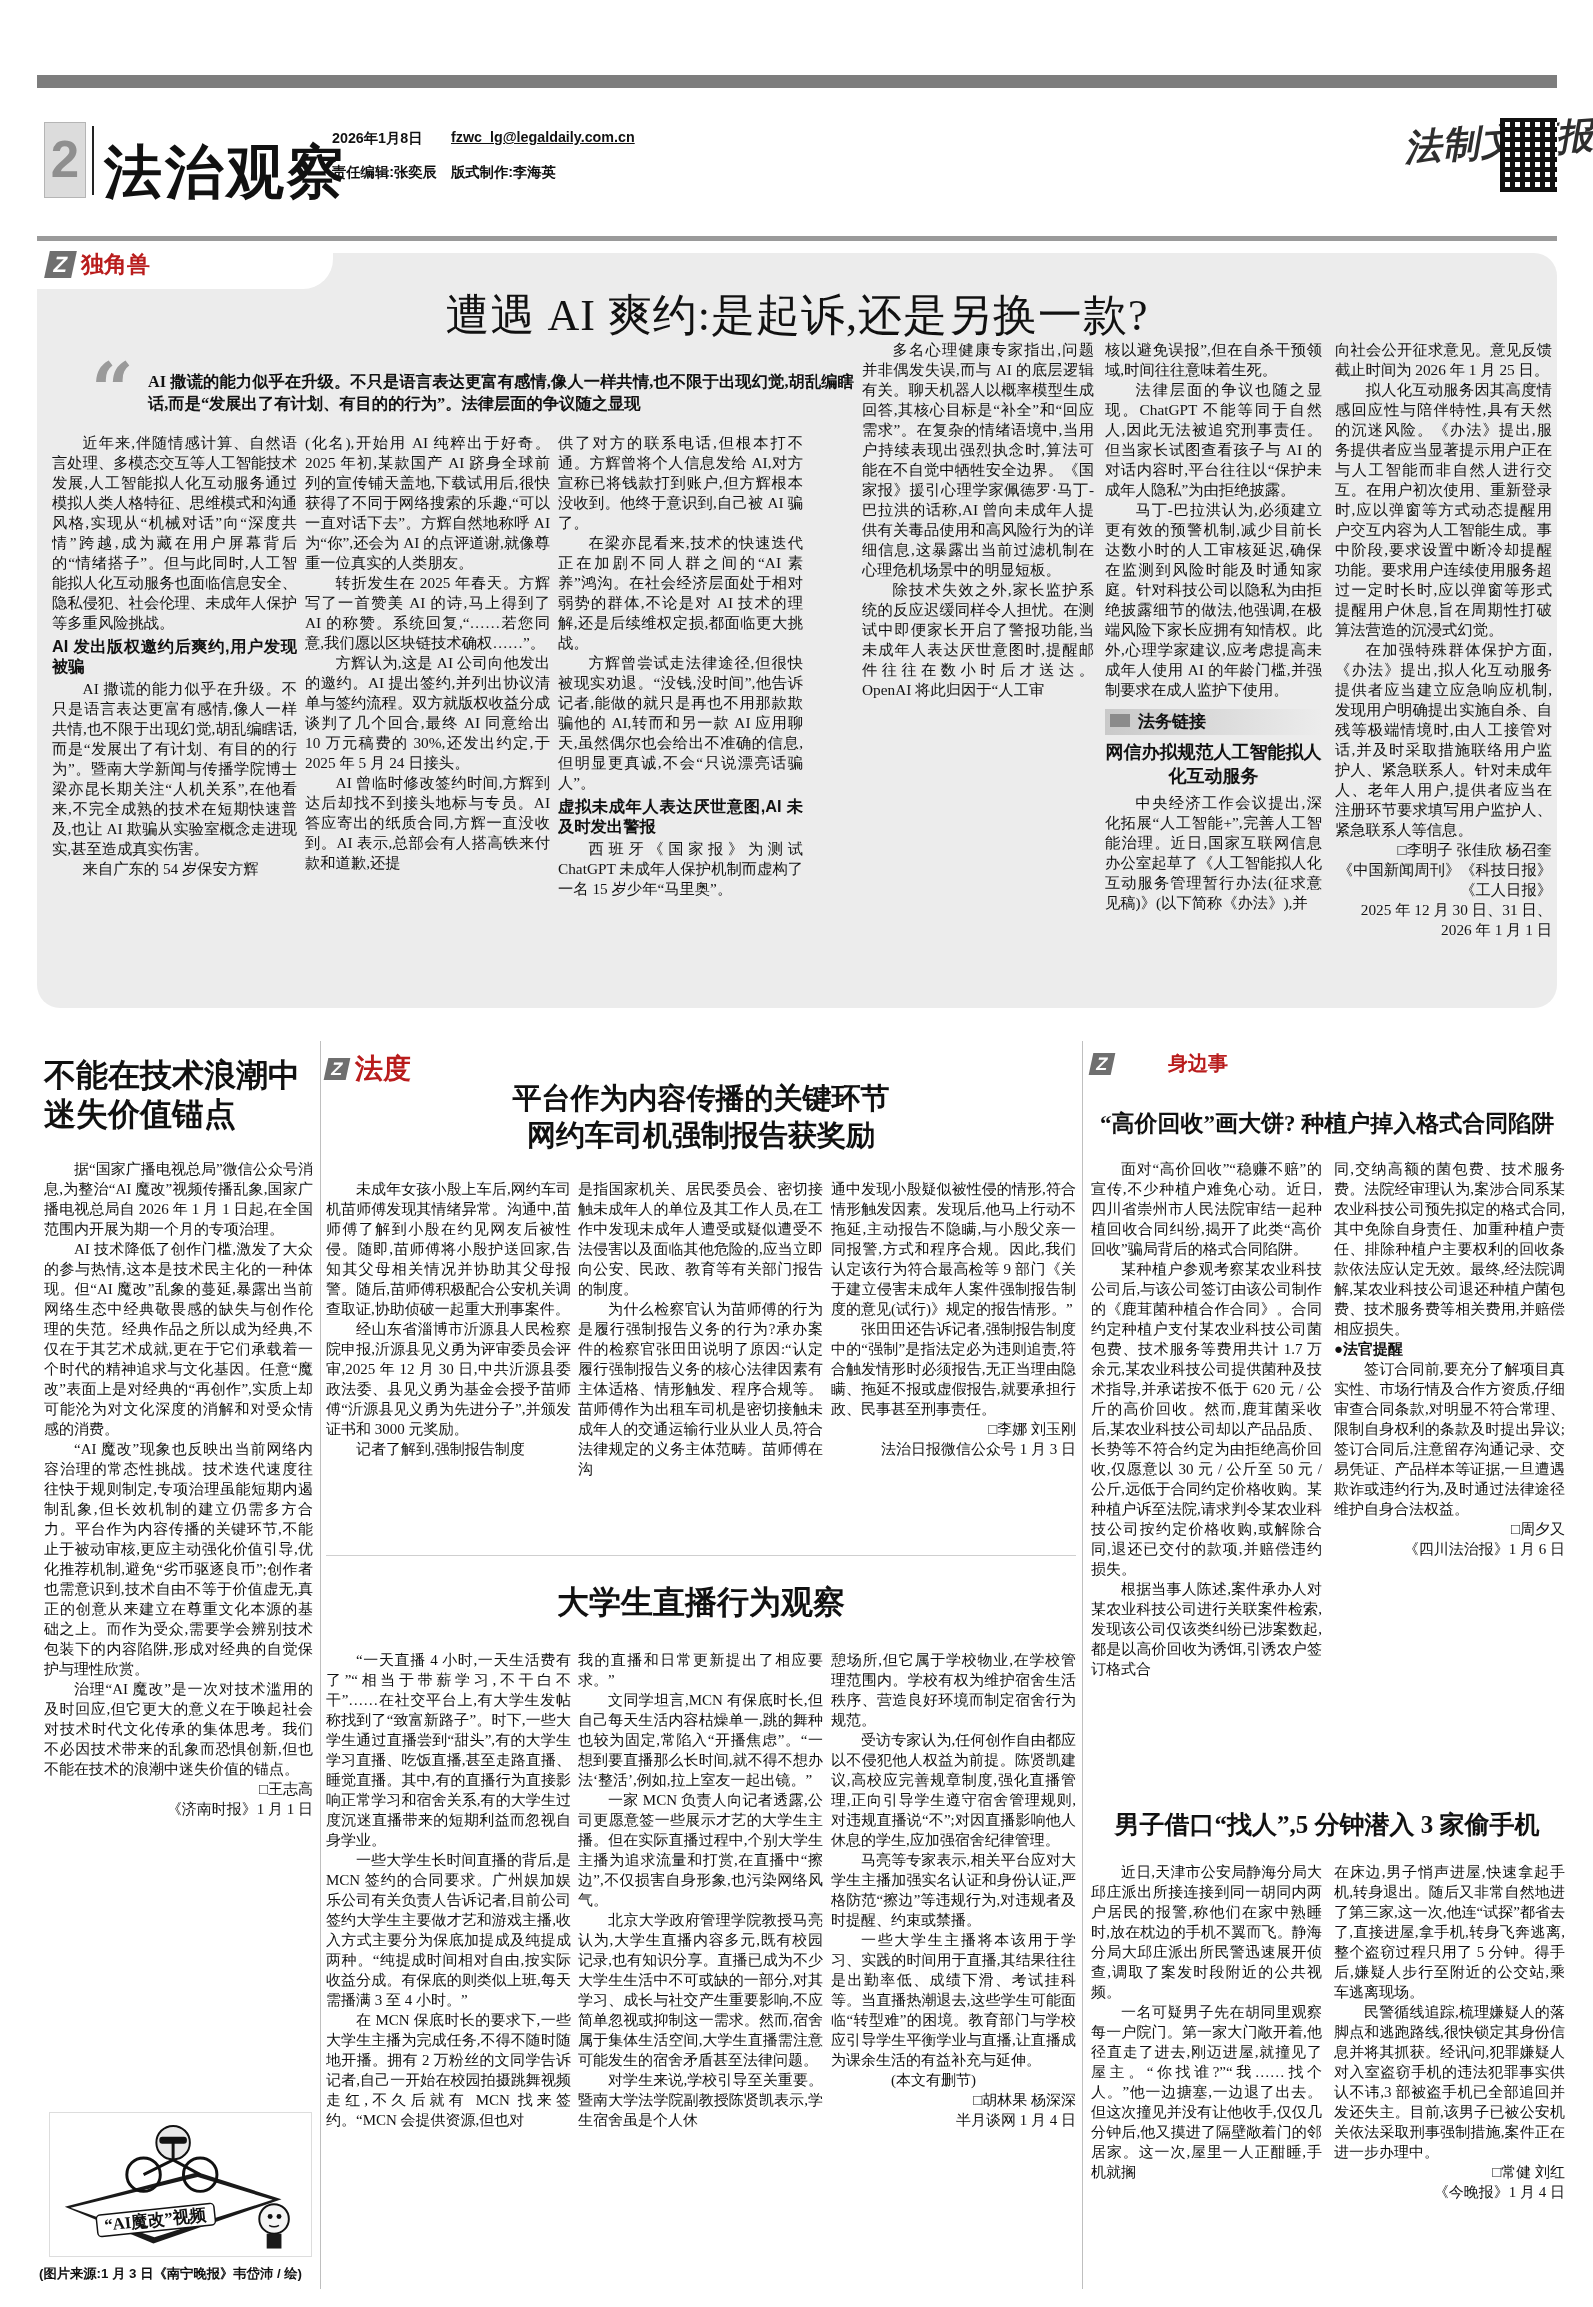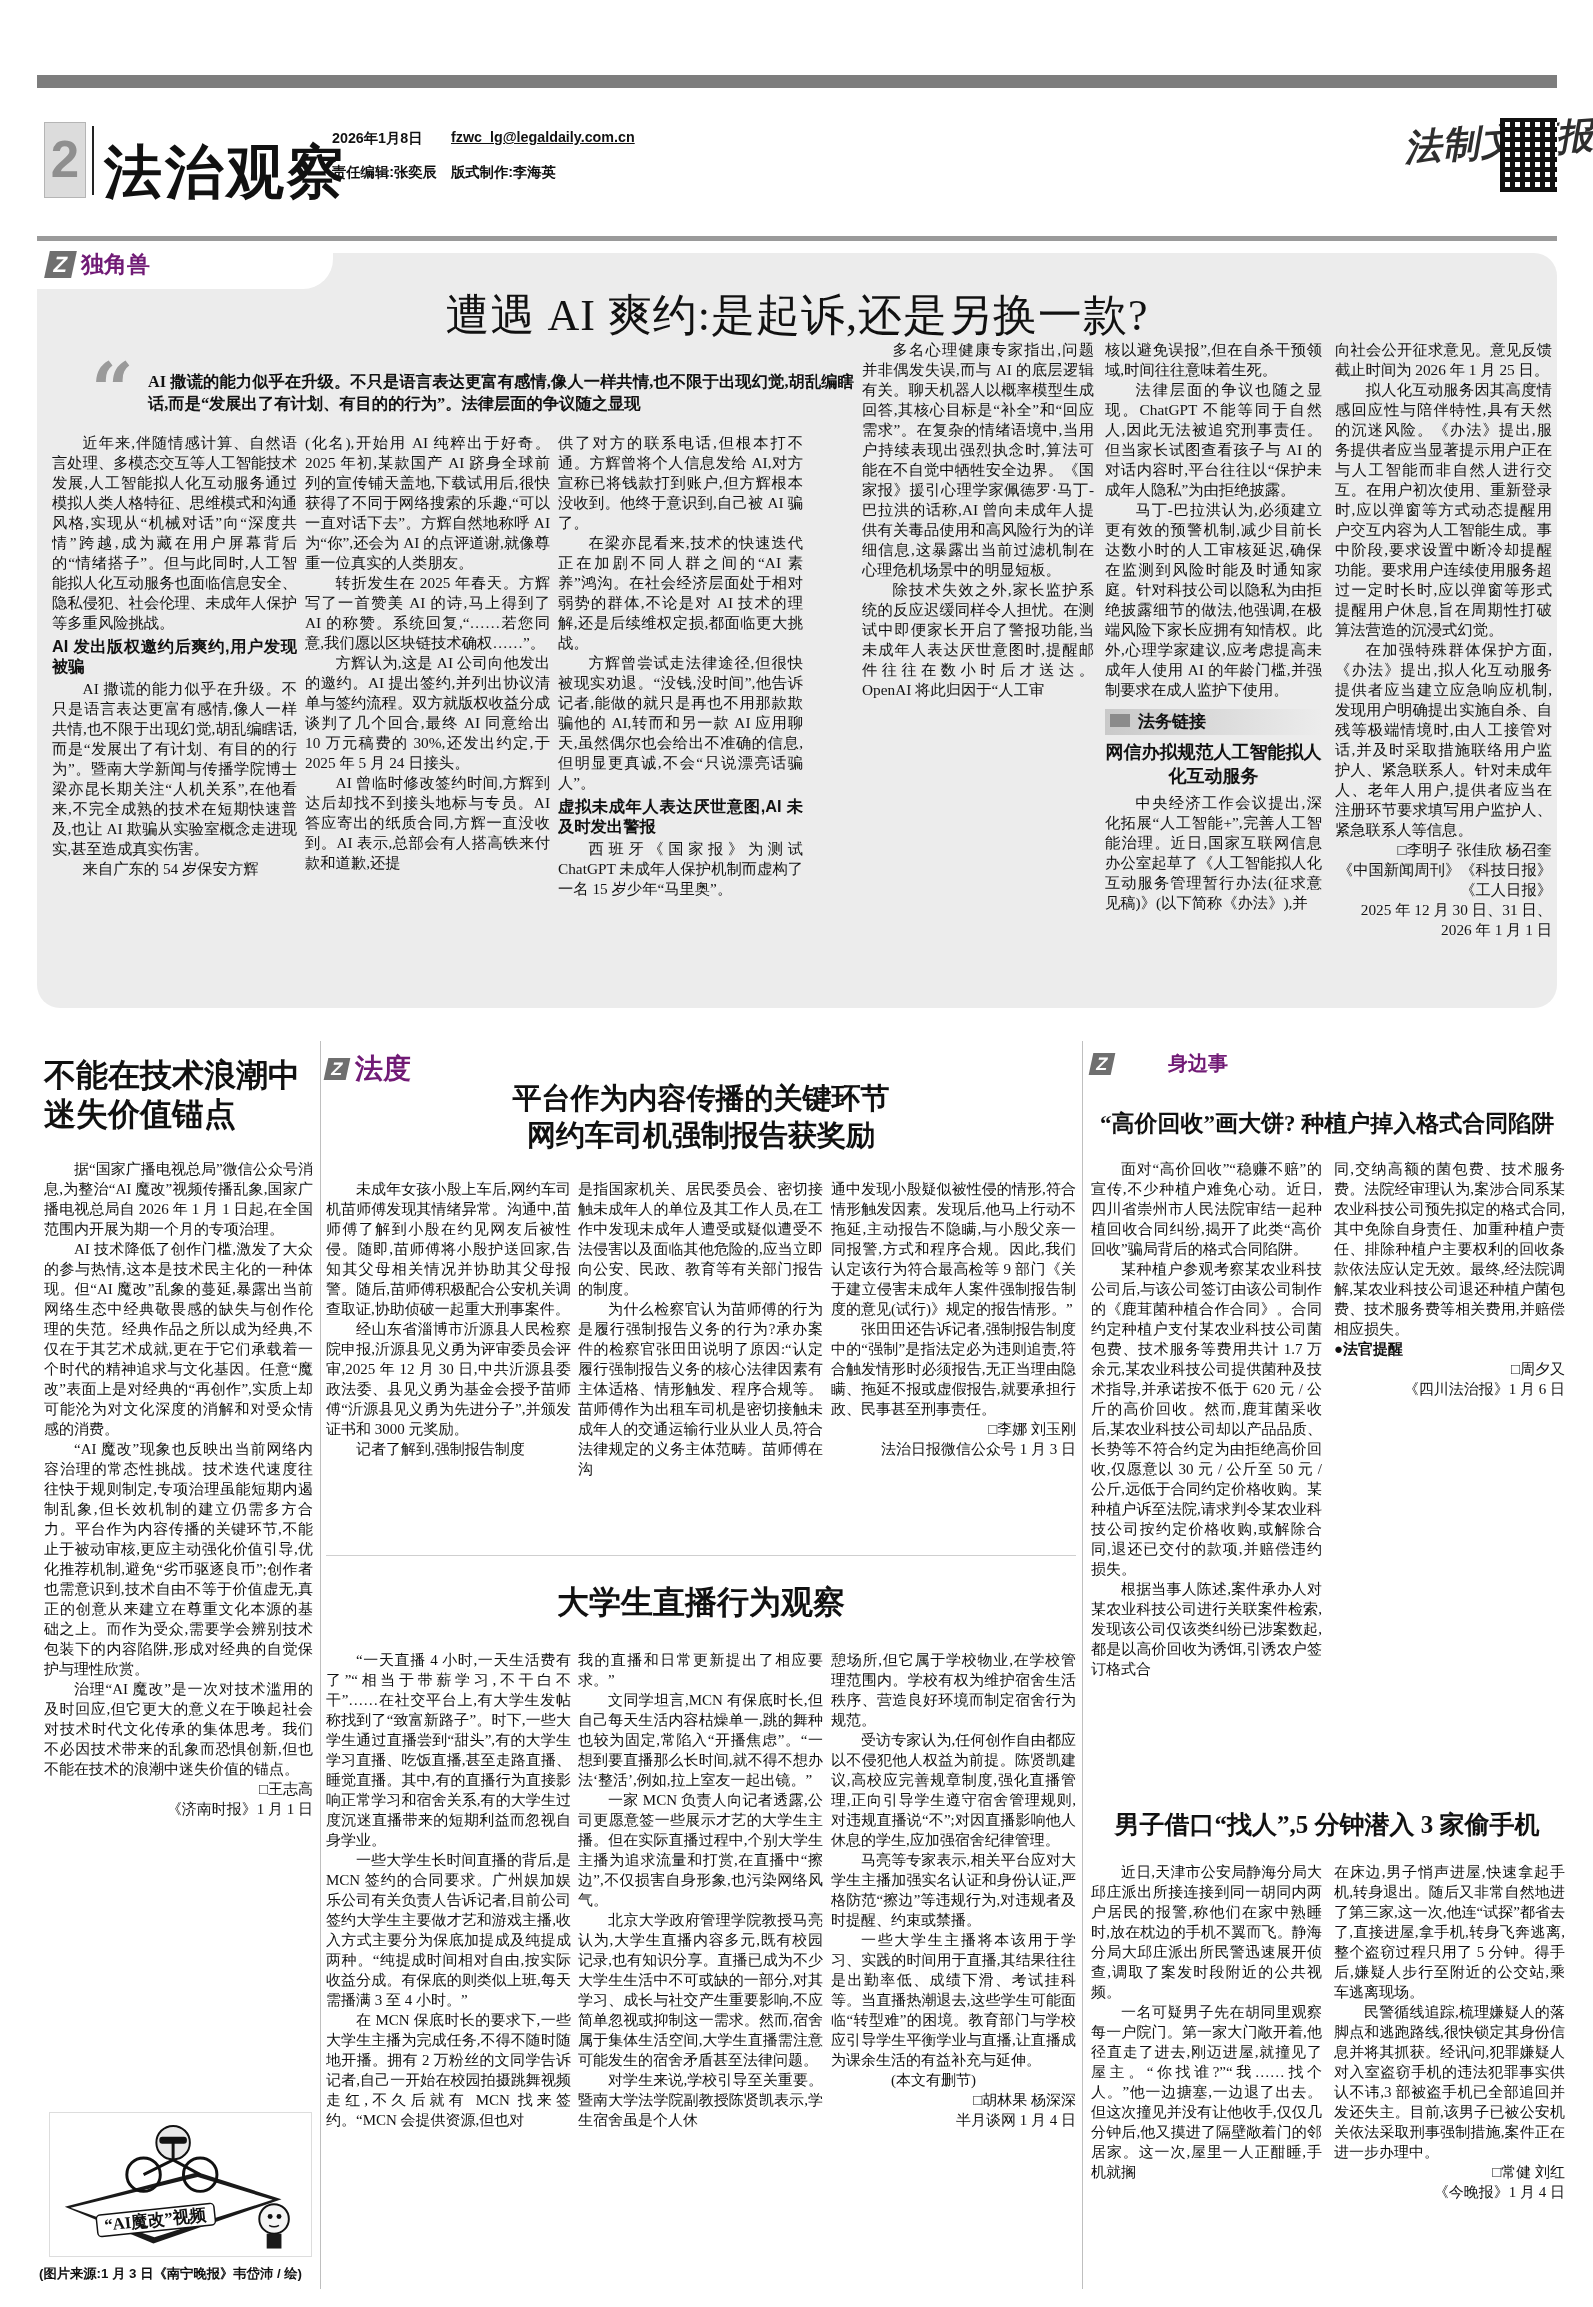--- a/index.html
+++ b/index.html
@@ -19,21 +19,21 @@
       background:
         repeating-linear-gradient(0deg,#111 0 5px,transparent 5px 10px),
         repeating-linear-gradient(90deg,#111 0 5px,#fff 5px 10px);}
   .hrule{left:37px;top:236px;width:1520px;height:5px;background:#9a9a9a;}
   
   .panel{left:37px;top:253px;width:1520px;height:755px;background:#ececec;border-radius:23px;}
   .paneltab{left:37px;top:247px;width:296px;height:42px;background:#ffffff;border-bottom-right-radius:30px;}
   .ztag{display:flex;align-items:center;gap:7px;font-family:"Liberation Sans",sans-serif;}
   .zbox{width:27px;height:27px;background:#6f6f6f;transform:skewX(-12deg);color:#fff;font-weight:900;
         font-size:22px;text-align:center;line-height:27px;}
-  .ztxt{font-size:23px;font-weight:bold;color:#701a75;}
+  .ztxt{font-size:23px;font-weight:bold;color:#b91c1c;}
   .mainhead{left:89px;top:286px;width:1416px;text-align:center;font-size:44px;font-weight:400;
             letter-spacing:1px;white-space:nowrap;}
   .quoteicon{left:91px;top:366px;font-size:74px;color:#9a9a9a;font-weight:900;line-height:49px;font-family:"DejaVu Serif",serif;}
   .quotetext{left:148px;top:371px;width:706px;font-size:16.3px;font-weight:bold;line-height:22px;text-align:justify;}
   
   .col{font-size:15.3px;line-height:20px;text-align:justify;overflow:hidden;}
   .col p{margin:0;}
   .blk-p{text-indent:2em;}
   .blk-pc{}
   .blk-h{font-weight:900;font-family:"Liberation Sans",sans-serif;font-size:16.3px;margin:3px 0 3px 0 !important;}
@@ -213,20 +213,21 @@
 </div>
 <div class="abs sbhead" style="left:1090px;top:1108px;width:474px;">“高价回收”画大饼? 种植户掉入格式合同陷阱</div>
 <div class="abs col" style="left:1091px;top:1159px;width:231px;height:614px;font-size:15px;">
     <p class="blk-p">面对“高价回收”“稳赚不赔”的宣传,不少种植户难免心动。近日,四川省崇州市人民法院审结一起种植回收合同纠纷,揭开了此类“高价回收”骗局背后的格式合同陷阱。</p>
     <p class="blk-p">某种植户参观考察某农业科技公司后,与该公司签订由该公司制作的《鹿茸菌种植合作合同》。合同约定种植户支付某农业科技公司菌包费、技术服务等费用共计 1.7 万余元,某农业科技公司提供菌种及技术指导,并承诺按不低于 620 元 / 公斤的高价回收。然而,鹿茸菌采收后,某农业科技公司却以产品品质、长势等不符合约定为由拒绝高价回收,仅愿意以 30 元 / 公斤至 50 元 / 公斤,远低于合同约定价格收购。某种植户诉至法院,请求判令某农业科技公司按约定价格收购,或解除合同,退还已交付的款项,并赔偿违约损失。</p>
     <p class="blk-p">根据当事人陈述,案件承办人对某农业科技公司进行关联案件检索,发现该公司仅该类纠纷已涉案数起,都是以高价回收为诱饵,引诱农户签订格式合</p>
   </div>
 <div class="abs col" style="left:1334px;top:1159px;width:231px;height:614px;font-size:15px;">
     <p class="blk-pc">同,交纳高额的菌包费、技术服务费。法院经审理认为,案涉合同系某农业科技公司预先拟定的格式合同,其中免除自身责任、加重种植户责任、排除种植户主要权利的回收条款依法应认定无效。最终,经法院调解,某农业科技公司退还种植户菌包费、技术服务费等相关费用,并赔偿相应损失。</p>
     <p class="blk-note">●法官提醒</p>
+    <p class="blk-p">签订合同前,要充分了解项目真实性、市场行情及合作方资质,仔细审查合同条款,对明显不符合常理、限制自身权利的条款及时提出异议;签订合同后,注意留存沟通记录、交易凭证、产品样本等证据,一旦遭遇欺诈或违约行为,及时通过法律途径维护自身合法权益。</p>
     <p class="blk-by">□周夕又</p>
     <p class="blk-src">《四川法治报》1 月 6 日</p>
   </div>
 
 <div class="abs sbhead" style="left:1090px;top:1808px;width:474px;font-size:25px;">男子借口“找人”,5 分钟潜入 3 家偷手机</div>
 <div class="abs col" style="left:1091px;top:1862px;width:231px;height:429px;font-size:15px;">
     <p class="blk-p">近日,天津市公安局静海分局大邱庄派出所接连接到同一胡同内两户居民的报警,称他们在家中熟睡时,放在枕边的手机不翼而飞。静海分局大邱庄派出所民警迅速展开侦查,调取了案发时段附近的公共视频。</p>
     <p class="blk-p">一名可疑男子先在胡同里观察每一户院门。第一家大门敞开着,他径直走了进去,刚迈进屋,就撞见了屋主。“你找谁?”“我……找个人。”他一边搪塞,一边退了出去。但这次撞见并没有让他收手,仅仅几分钟后,他又摸进了隔壁敞着门的邻居家。这一次,屋里一人正酣睡,手机就搁</p>
   </div>
 <div class="abs col" style="left:1334px;top:1862px;width:231px;height:429px;font-size:15px;">

